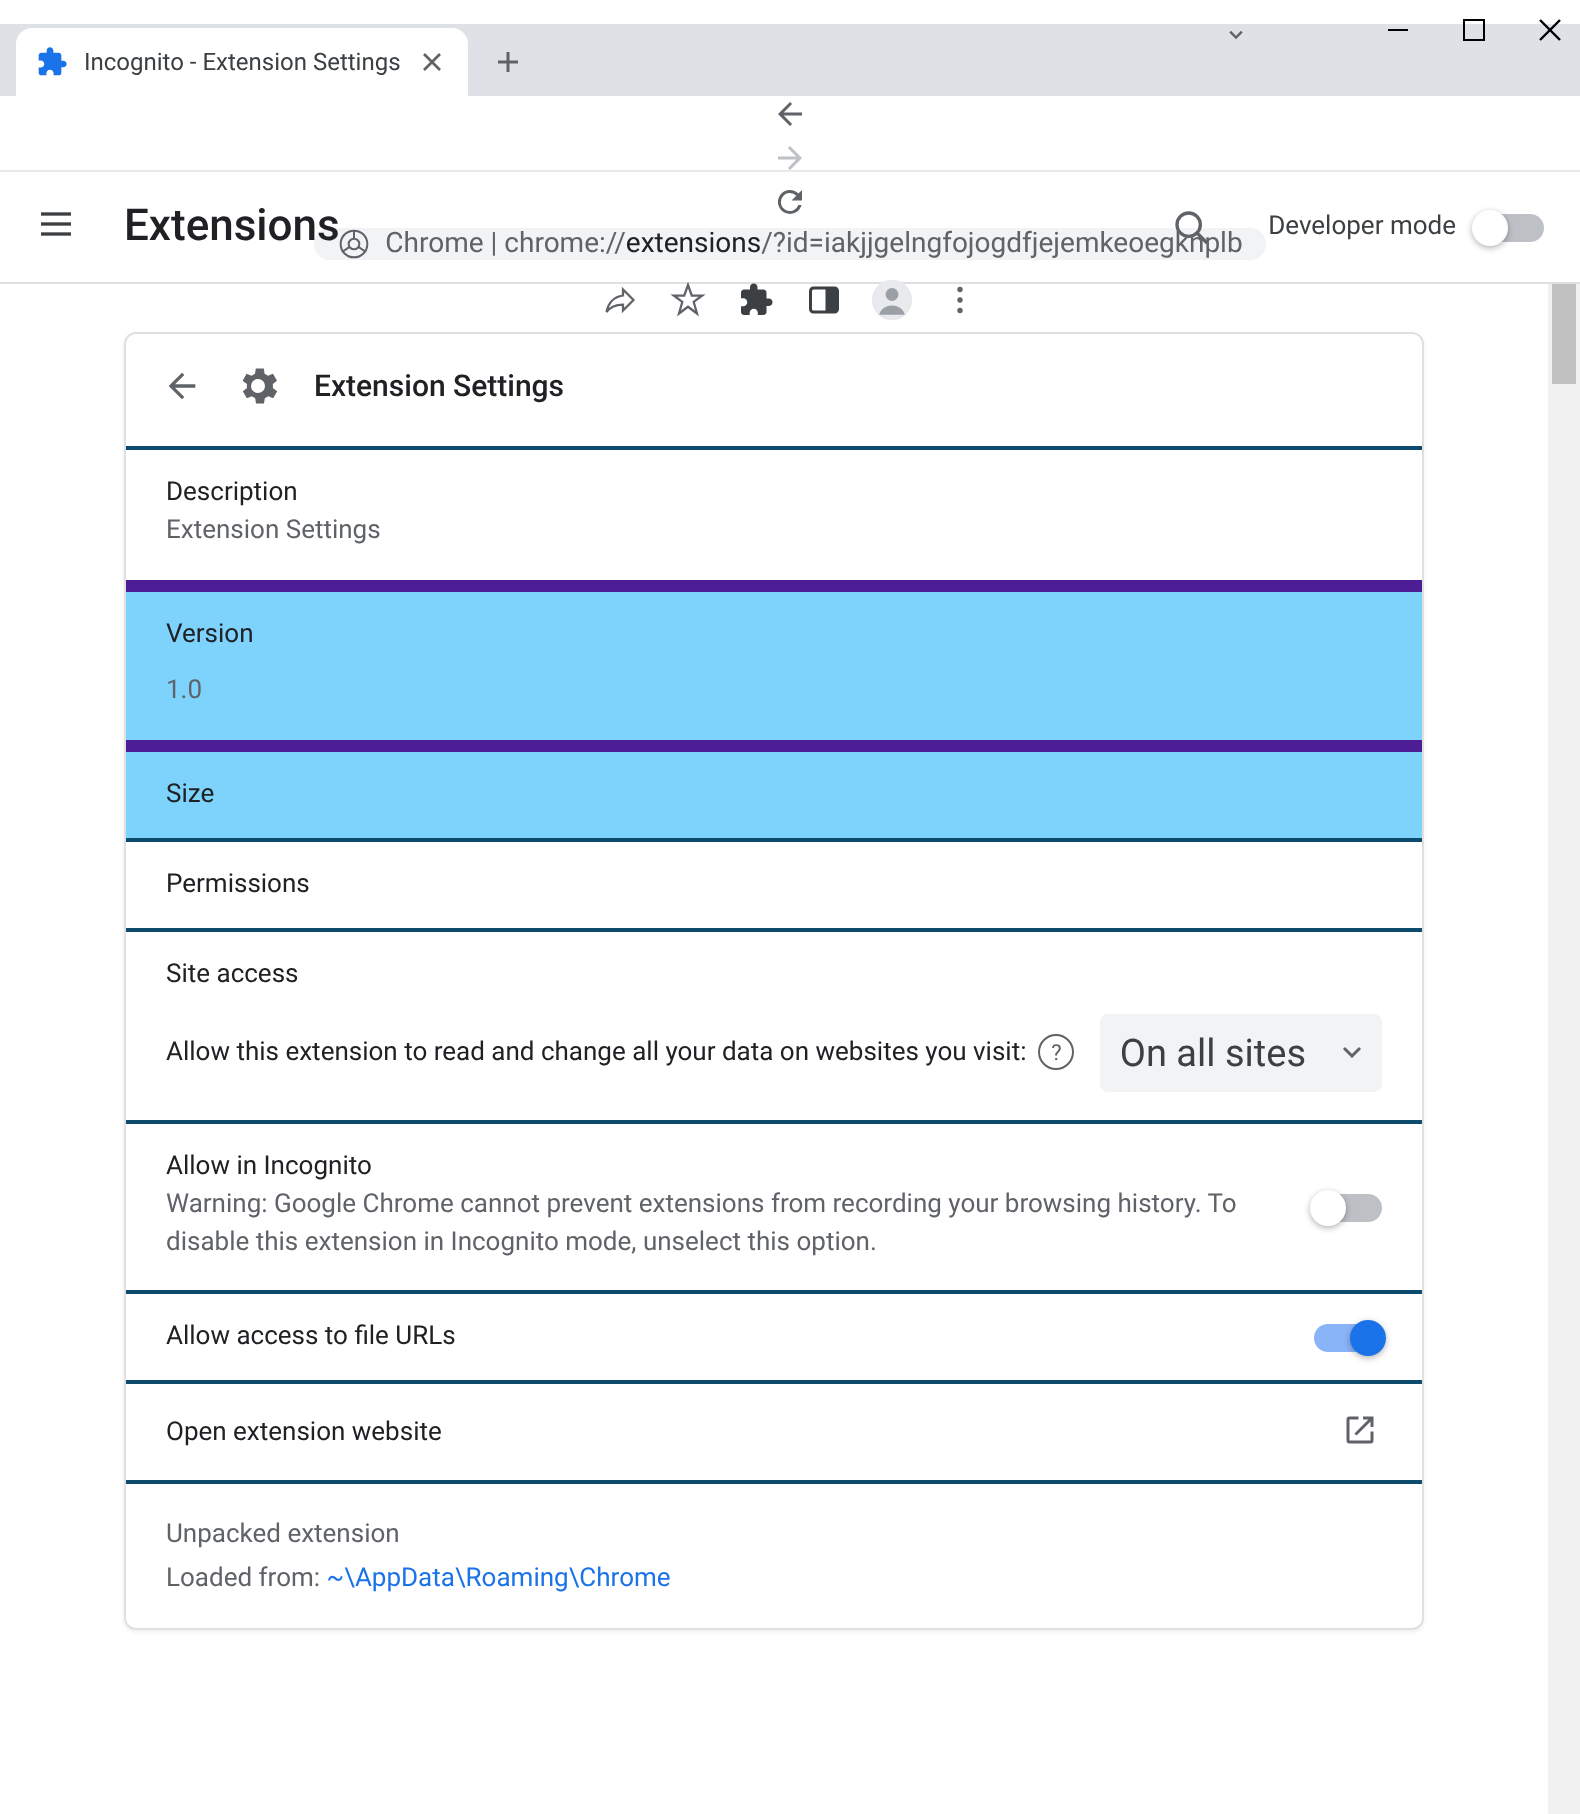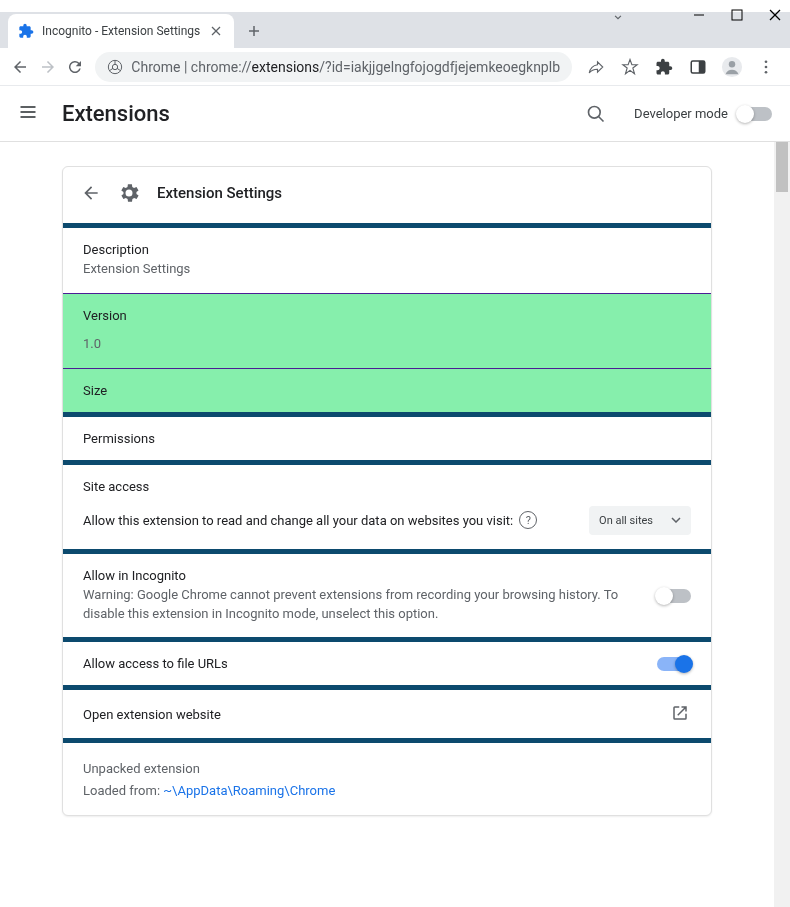--- a/index.html
+++ b/index.html
@@ -13,21 +13,21 @@
 
 
 .tabstrip { height: 36px; background: #dee1e6; display: flex; align-items: flex-end; padding-left: 8px; }
 .tab { background: #fff; height: 34px; border-radius: 8px 8px 0 0; display: flex; align-items: center; padding: 0 10px; gap: 8px; min-width: 210px; position: relative; }
 .tab-favicon { width: 16px; height: 16px; display: flex; align-items: center; justify-content: center; }
 .tab-title { font-size: 12px; color: #3c4043; flex: 1; white-space: nowrap; overflow: hidden; }
 .tab-close { width: 16px; height: 16px; display: flex; align-items: center; justify-content: center; }
 .newtab { width: 28px; height: 28px; display: flex; align-items: center; justify-content: center; margin-left: 6px; margin-bottom: 3px; }
 
 
-.toolbar { height: 38px; background: #fff; display: flex; align-items: center; padding: 0 8px; gap: 4px; border-bottom: 1px solid #e8eaed; }
+.toolbar { height: 38px; background: #fff; display: flex; align-items: center; padding: 0 8px; gap: 4px; border-bottom: 1px solid #e8eaed; flex-direction: column; }
 .tbtn { width: 32px; height: 32px; display: flex; align-items: center; justify-content: center; border-radius: 50%; color: #5f6368; }
 .tbtn.disabled { color: #bdc1c6; }
 .omnibox { flex: 1; height: 30px; background: #f1f3f4; border-radius: 15px; display: flex; align-items: center; padding: 0 12px; gap: 8px; margin: 0 4px; }
 .omnibox-text { font-size: 14px; color: #5f6368; white-space: nowrap; overflow: hidden; }
 .omnibox-text .proto { color: #202124; }
 .toolbar-right { display: flex; align-items: center; gap: 2px; }
 
 
 .ext-header { height: 56px; display: flex; align-items: center; padding: 0 18px; gap: 20px; border-bottom: 1px solid #e0e0e0; }
 .hamburger { width: 24px; height: 24px; }
@@ -42,44 +42,44 @@
 .scrollbar-thumb { position: absolute; top: 0; left: 2px; right: 2px; height: 50px; background: #c1c1c1; }
 
 
 .card-wrap { padding: 24px 62px 0 62px; }
 .card { background: #fff; border: 1px solid #e0e0e0; border-radius: 6px; box-shadow: 0 1px 2px rgba(0,0,0,0.07); overflow: hidden; }
 .card-head { display: flex; align-items: center; gap: 16px; padding: 14px 18px 18px 18px; }
 .back-arrow { width: 20px; height: 20px; color: #5f6368; }
 .gear { width: 24px; height: 24px; color: #5f6368; }
 .card-head h2 { font-size: 15px; font-weight: 500; color: #202124; }
 
-.row { display: flex; align-items: center; padding: 14px 20px; border-top: 5px solid #0c4a6e; }
+.row { display: flex; align-items: center; padding: 14px 20px; border-top: 2px solid #0c4a6e; }
 .row.first { border-top: none; padding-top: 18px; }
 .row-col { flex: 1; }
 .row-label { font-size: 13px; color: #202124; }
 .row-sub { font-size: 13px; color: #5f6368; margin-top: 3px; line-height: 1.45; }
 .row-blue { font-size: 13px; color: #1a73e8; }
 
-.gray-row { background: #86efac; padding: 14px 20px; border-top: 1px solid #4c1d95; }
+.gray-row { background: #7dd3fc; padding: 14px 20px; border-top: 6px solid #4c1d95; }
 .gray-row .row-label { color: #202124; }
 .gray-row .row-sub { margin-top: 12px; }
 
 .perm-list { margin: 6px 0 0 18px; }
 .perm-list li { font-size: 13px; color: #5f6368; margin-bottom: 3px; }
 
 
 .toggle { width: 34px; height: 14px; border-radius: 7px; position: relative; flex-shrink: 0; }
 .toggle .thumb { width: 18px; height: 18px; border-radius: 50%; position: absolute; top: -2px; box-shadow: 0 1px 3px rgba(0,0,0,0.3); }
 .toggle.on { background: #8ab4f8; }
 .toggle.on .thumb { background: #1a73e8; right: -2px; }
 .toggle.off { background: #bdc1c6; }
 .toggle.off .thumb { background: #fff; left: -2px; }
 
 
-.dropdown { background: #f1f3f4; border-radius: 4px; padding: 8px 10px; display: flex; align-items: center; gap: 18px; font-size: 11px; color: #3c4043; }
+.dropdown { background: #f1f3f4; border-radius: 4px; padding: 8px 10px; display: flex; align-items: center; gap: 18px; font-size: 19px; color: #3c4043; }
 
 
 .help-ic { width: 18px; height: 18px; border: 1.5px solid #5f6368; border-radius: 50%; display: inline-flex; align-items: center; justify-content: center; font-size: 11px; color: #5f6368; margin-left: 6px; vertical-align: middle; }
 
 .link-path { color: #1a73e8; }
 
 .open-icon { width: 20px; height: 20px; color: #5f6368; }
 
 svg { display: block; }
 </style>

